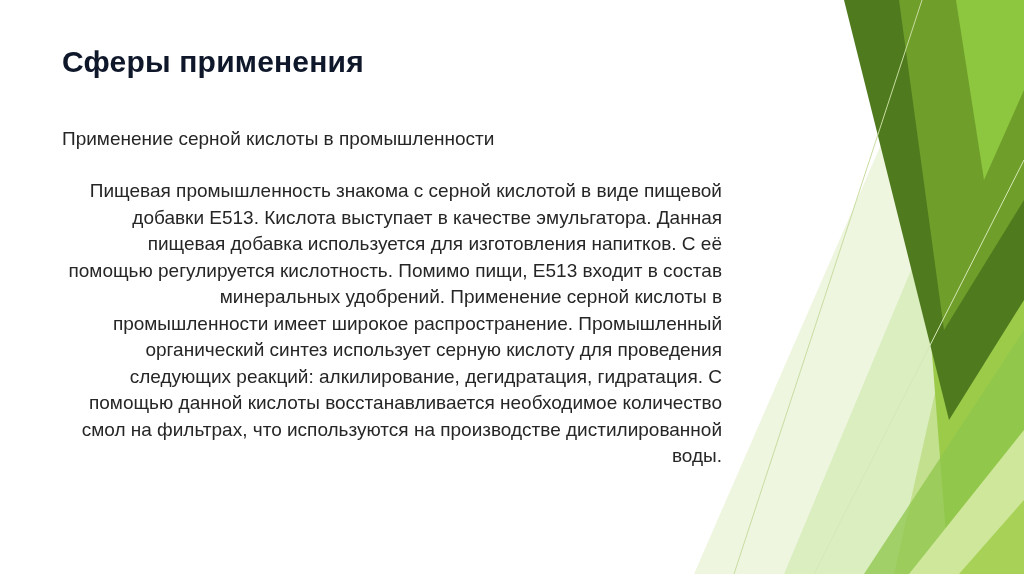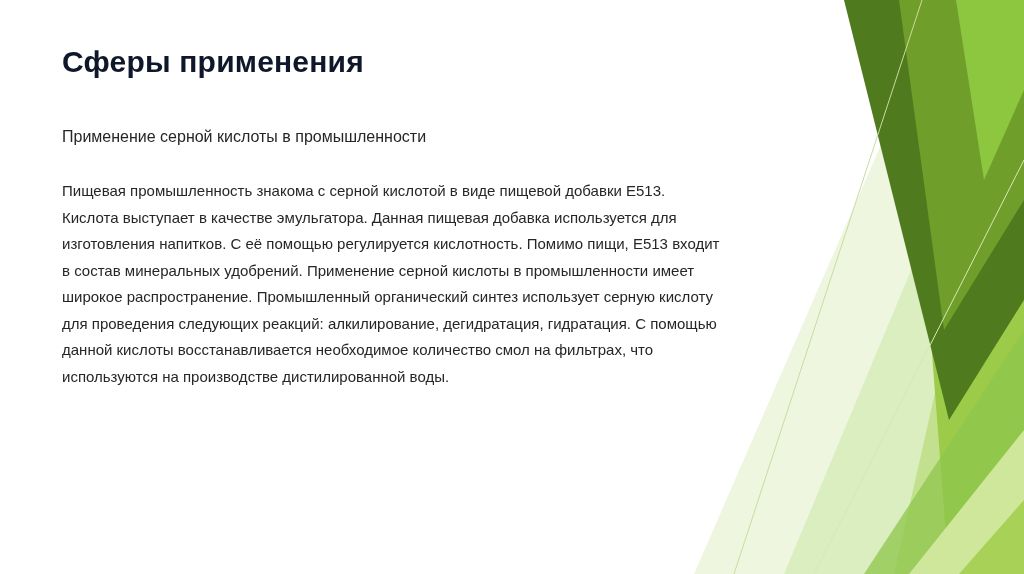--- a/index.html
+++ b/index.html
@@ -37,32 +37,32 @@
     top: 45px;
     font-size: 30px;
     font-weight: bold;
     color: #0f172a;
     letter-spacing: 0.2px;
   }
   .subtitle {
     position: absolute;
     left: 62px;
     top: 128px;
-    font-size: 16px;
+    font-size: 19px;
     color: #262626;
   }
   .body-text {
     position: absolute;
     left: 62px;
     top: 178px;
     width: 660px;
-    font-size: 15px;
+    font-size: 19px;
     line-height: 26.5px;
     color: #262626;
-    text-align: left;
+    text-align: right;
   }
 </style>
 </head>
 <body>
 
 <div class="slide">
 
   <div class="deco">
     <svg width="330" height="574" viewBox="0 0 330 574" xmlns="http://www.w3.org/2000/svg">
 

